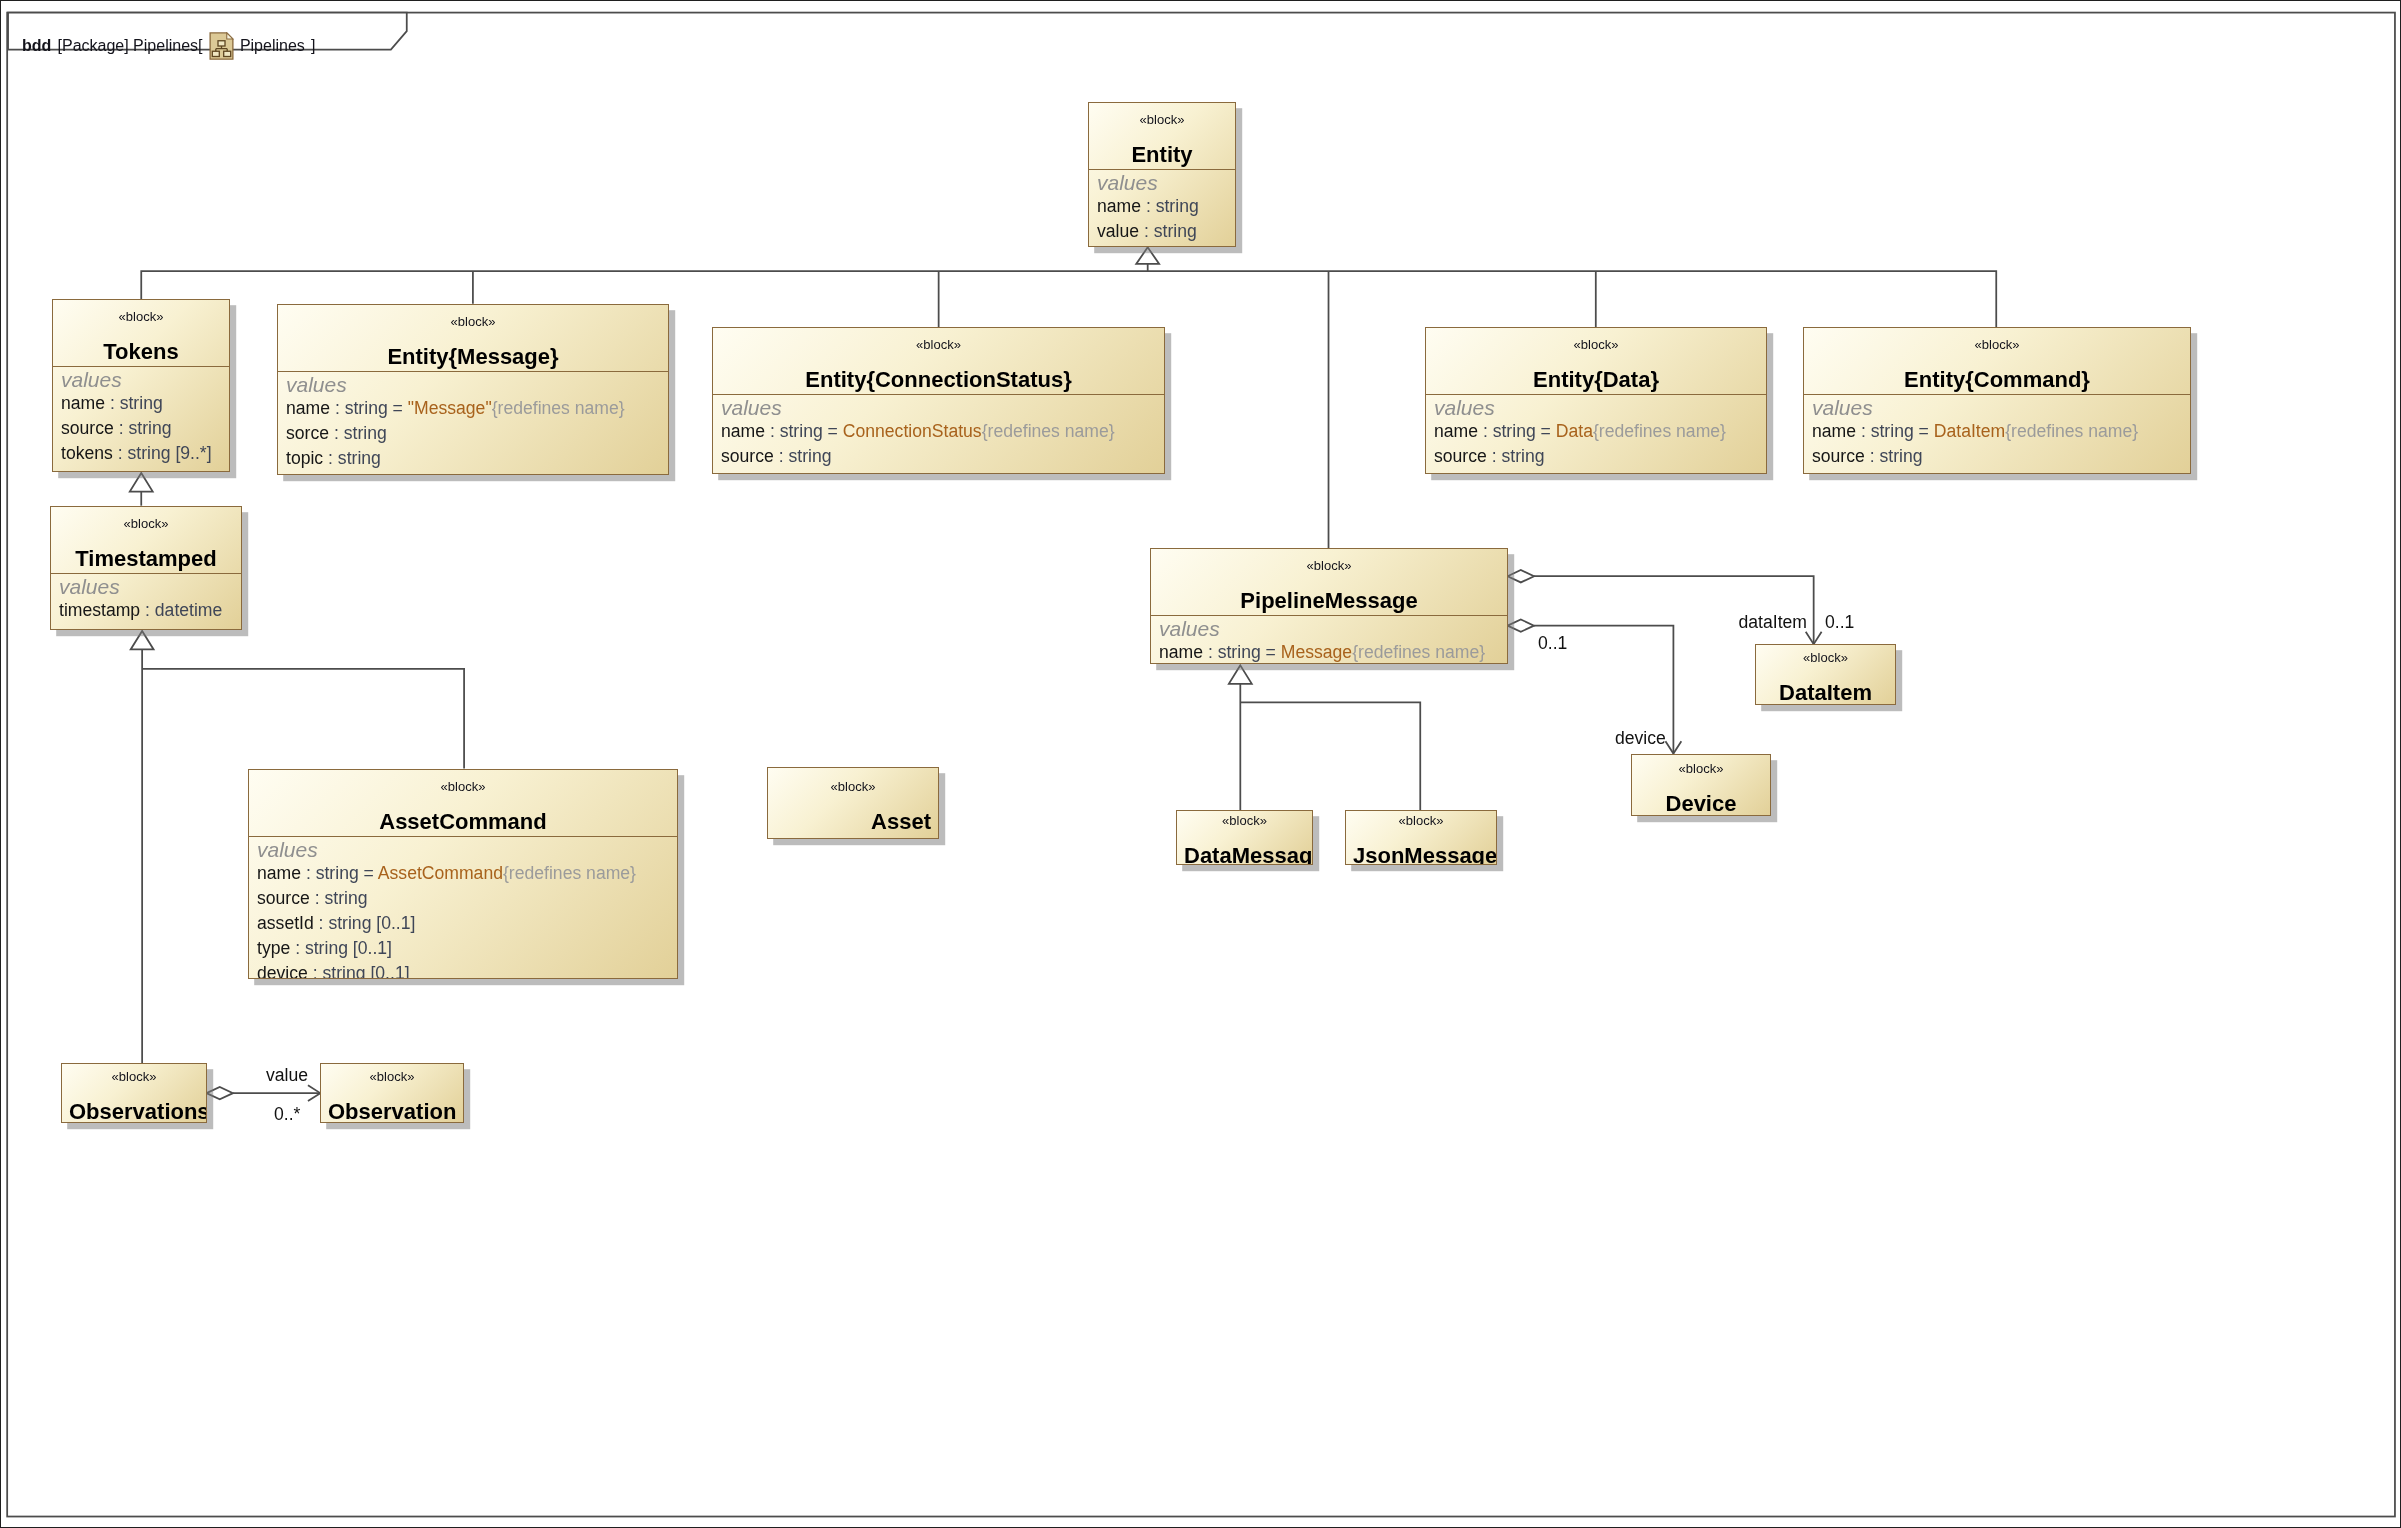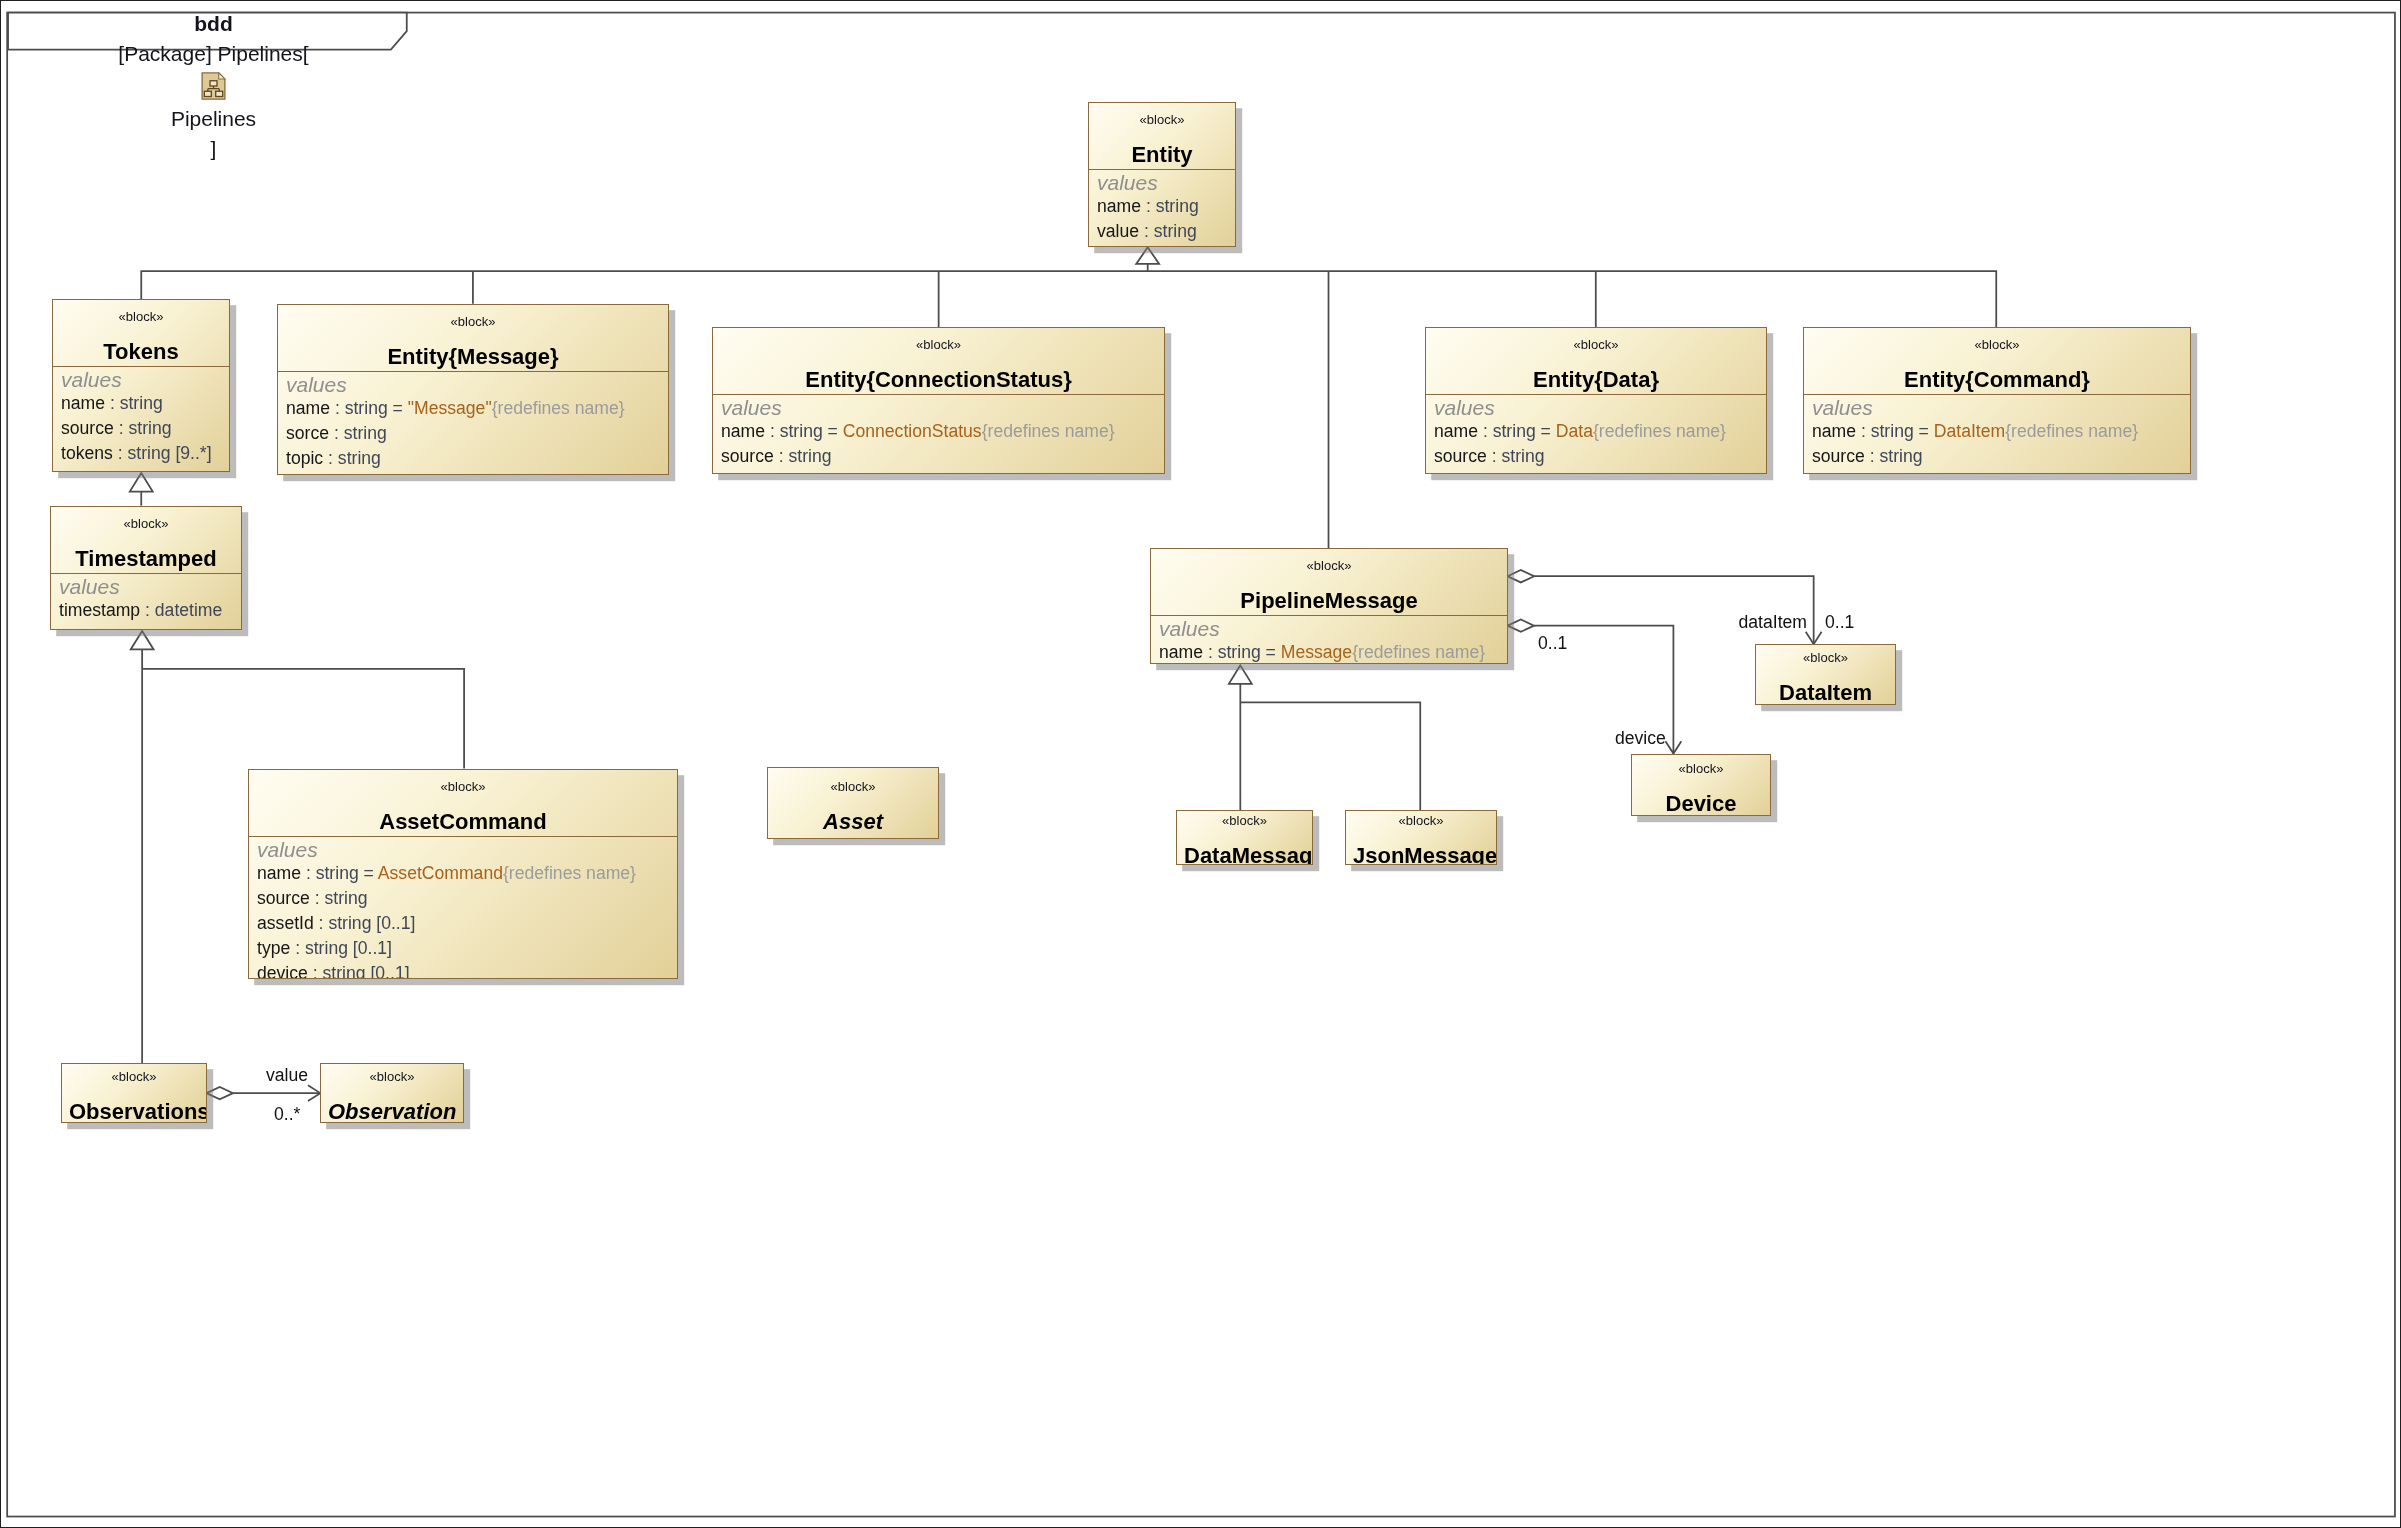--- a/index.html
+++ b/index.html
@@ -20,35 +20,35 @@
     border:1.8px solid #8a6a3d;
     box-shadow:6.2px 6.2px 0 0 rgba(122,122,122,0.5);
     box-sizing:border-box;
     overflow:hidden;
   }
   .block-header{text-align:center;padding:6.2px 7px 2.6px 7px;}
   .solo .block-header{padding-top:5.3px;}
   .solo{display:flex;flex-direction:column;justify-content:center;}
   .stereo{font-size:13px;line-height:21px;color:#14141c;}
   .bname{font-size:22px;line-height:23px;font-weight:bold;color:#000;margin-top:13px;}
-  .bname.it{font-style:italic;}
+  .bname.it{text-align:right;}
   .values-compartment{border-top:1.8px solid #8a6a3d;padding:2.6px 8px 5.3px 8px;}
   .values-label{text-align:left;font-style:italic;color:#8f8f8f;font-size:21px;line-height:22px;}
   .attr{font-size:17.6px;line-height:25px;white-space:nowrap;}
   .attr.u{}
   .seg-n{color:#161616;}
   .seg-p{color:#3f4657;}
   .seg-v{color:#a8621c;}
   .seg-g{color:#9b9b9b;}
   
   .frame-tab-text{
-    position:absolute;left:7px;top:11px;width:397px;height:37px;
+    position:absolute;left:7px;top:26px;width:397px;height:37px;
     display:flex;align-items:center;gap:6.2px;
     padding-left:14px;box-sizing:border-box;
-    font-size:21px;color:#14141c;white-space:nowrap;flex-direction:column;
+    font-size:16px;color:#14141c;white-space:nowrap;
   }
   .frame-tab-text .kw{font-weight:bold;}
   
   .edge-label{
     position:absolute;font-size:17.6px;line-height:21px;color:#111;white-space:nowrap;
   }
 </style>
 </head>
 <body>
 

